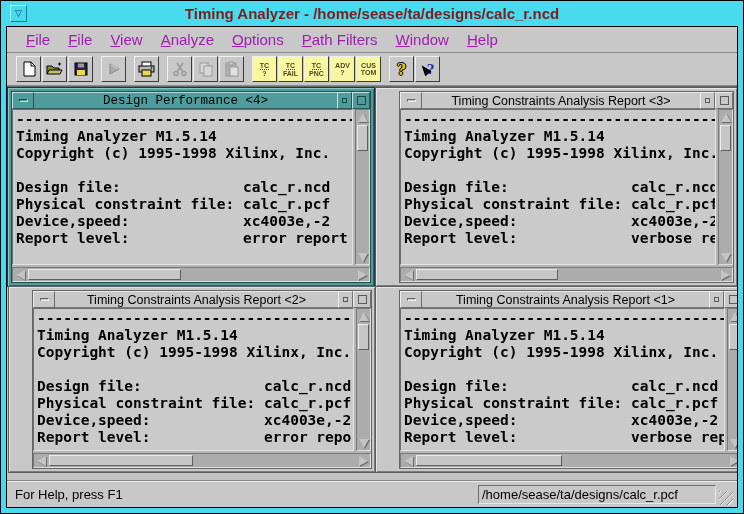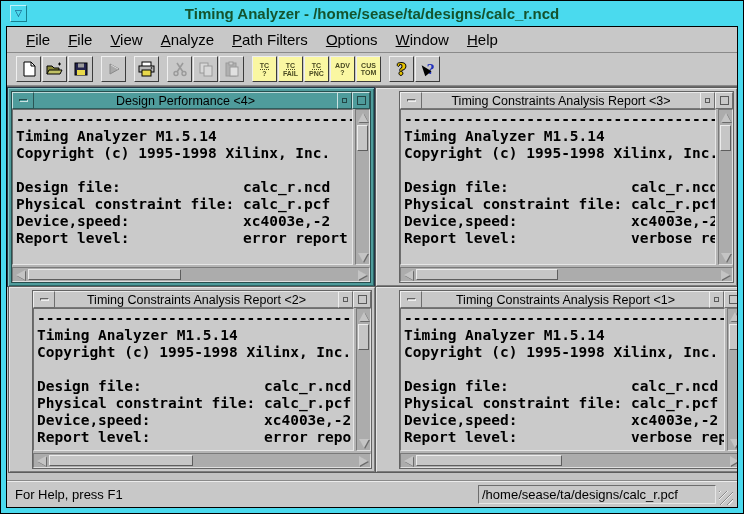--- a/index.html
+++ b/index.html
@@ -7,29 +7,29 @@
   body { font-family:"Liberation Sans", sans-serif; background:#000; position:relative; }
 
   .frame { position:absolute; inset:1px; background:#4ADAEE; display:flex; flex-direction:column; }
 
   
   .titlebar { height:25px; display:flex; align-items:center; position:relative; }
   .titlebar .wm-btn { position:absolute; left:9px; top:4px; width:17px; height:17px;
       background:#4ADAEE; border:1px solid; border-color:#bdf2fb #17808f #17808f #bdf2fb;
       display:flex; align-items:center; justify-content:center;
       color:#083a6b; font-size:9px; line-height:1; }
-  .titlebar .title-text { flex:1; text-align:center; font-weight:bold; font-size:15px; color:#14532d; }
+  .titlebar .title-text { flex:1; text-align:center; font-weight:bold; font-size:15px; color:#7f1d1d; }
 
   
   .app { flex:1; margin:0 5px 5px 5px; background:#C8C8C8; border:1px solid #000; display:flex; flex-direction:column; overflow:hidden; }
 
   
   .menubar { height:26px; display:flex; align-items:center; padding-left:10px;
       border-bottom:1px solid #8a8a8a; box-shadow:0 1px 0 #ececec; background:#C8C8C8; }
-  .menu-item { display:inline-block; padding:3px 9px; font-size:15px; color:#000000; }
+  .menu-item { display:inline-block; padding:3px 9px; font-size:15px; color:#a21caf; }
   .menu-item::first-letter { text-decoration:underline; }
 
   
   .toolbar { height:33px; display:flex; align-items:center; padding:3px 0 3px 9px;
       background:#C8C8C8; border-bottom:1px solid #8a8a8a; box-shadow:0 1px 0 #ececec; }
   .tb-btn { width:25px; height:26px; background:#C8C8C8; border:1px solid;
       border-color:#efefef #3c3c3c #3c3c3c #efefef;
       display:flex; align-items:center; justify-content:center; margin-right:1px; position:relative; }
   .tb-gap { width:7px; }
   .tb-yellow { background:#FAF7A2; flex-direction:column; line-height:1;
@@ -45,21 +45,21 @@
   .mdi { flex:1; position:relative; background:#C2C2C2; border-top:1px solid #6a6a6a; overflow:hidden; }
 
   .child { position:absolute; padding:4px;
       box-shadow:inset 1px 1px 0 rgba(255,255,255,.55), inset -1px -1px 0 rgba(0,0,0,.38), 0 0 0 1px #5c5c5c; }
   .child.active { background:#4F9C9C;
       box-shadow:inset 1px 1px 0 #86c6c6, inset -1px -1px 0 #2c6666, 0 0 0 1px #234; }
   .child.inactive { background:#C8C8C8;padding-left:24px; }
   .child-inner { height:100%; display:flex; flex-direction:column; box-shadow:0 0 0 1px rgba(0,0,0,.5); }
 
   .child-titlebar { height:17px; display:flex; align-items:stretch; font-size:12.5px; }
-  .active  .child-titlebar { background:#4F9C9C; }
+  .active  .child-titlebar { background:#4F9C9C;font-family:Liberation Mono, monospace; }
   .inactive .child-titlebar { background:#C8C8C8; }
   .ct-btn { display:flex; align-items:center; justify-content:center;
       border:1px solid; border-color:rgba(255,255,255,.7) rgba(0,0,0,.45) rgba(0,0,0,.45) rgba(255,255,255,.7); }
   .active .ct-btn { background:#4F9C9C; } .inactive .ct-btn { background:#C8C8C8; }
   .ct-min { width:22px; } .ct-min .dash { width:9px; height:3px; background:inherit;
       border:1px solid; border-color:rgba(0,0,0,.5) rgba(255,255,255,.7) rgba(255,255,255,.7) rgba(0,0,0,.5); }
   .ct-title { flex:1; text-align:center; color:#000; display:flex; align-items:center; justify-content:center;
       border-top:1px solid rgba(255,255,255,.6); border-bottom:1px solid rgba(0,0,0,.4); overflow:hidden; white-space:nowrap; }
   .ct-restore { width:15px; } .ct-restore .sq { width:5px; height:5px; border:1px solid rgba(0,0,0,.55); }
   .ct-max { width:18px; } .ct-max .sq { width:9px; height:9px; border:1px solid rgba(0,0,0,.55); }
@@ -125,22 +125,22 @@
     <div class="title-text">Timing Analyzer - /home/sease/ta/designs/calc_r.ncd</div>
   </div>
 
   <div class="app">
 
     <div class="menubar">
       <span class="menu-item">File</span>
       <span class="menu-item">File</span>
       <span class="menu-item">View</span>
       <span class="menu-item">Analyze</span>
+      <span class="menu-item">Options</span>
       <span class="menu-item">Path Filters</span>
-      <span class="menu-item">Options</span>
       <span class="menu-item">Window</span>
       <span class="menu-item">Help</span>
     </div>
 
     <div class="toolbar">
       <div class="tb-btn">
         <svg class="icon-svg" width="16" height="16" viewBox="0 0 16 16">
             <path d="M3 1h7l4 4v10H3z" fill="#fff" stroke="#000"></path>
             <path d="M10 1v4h4" fill="none" stroke="#000"></path>
           </svg>

